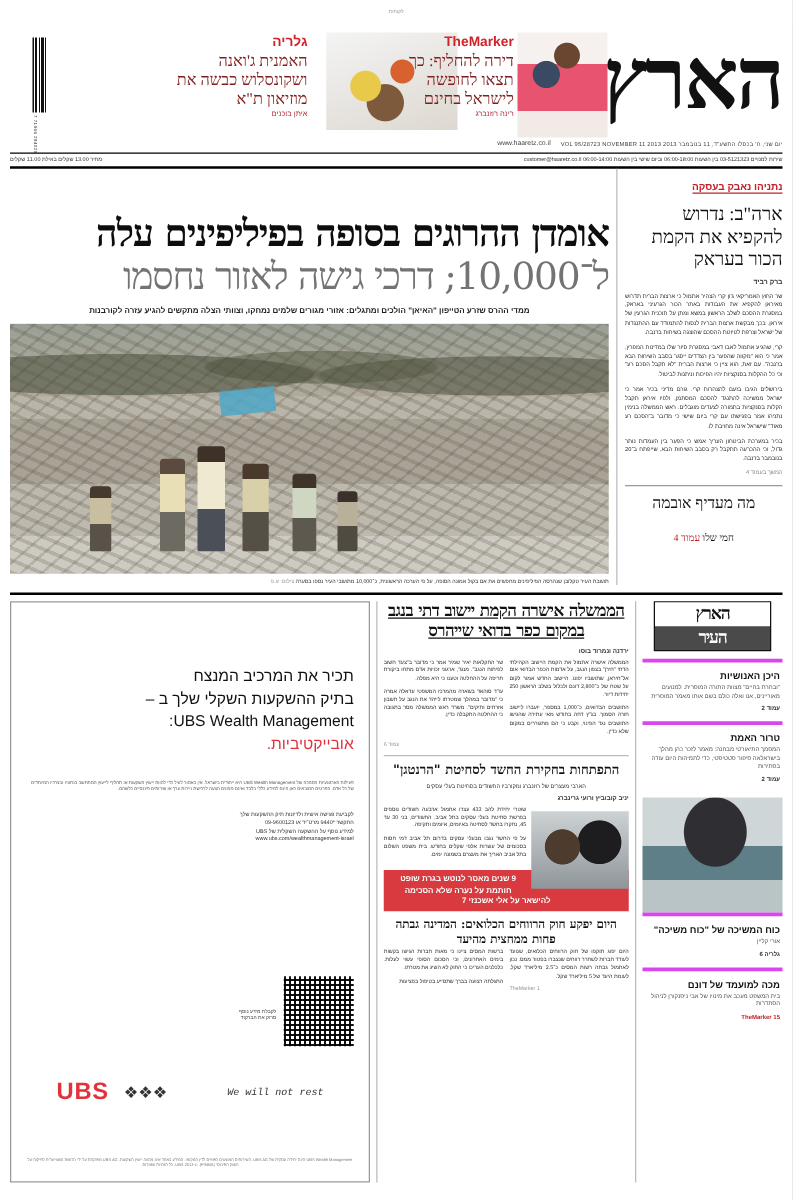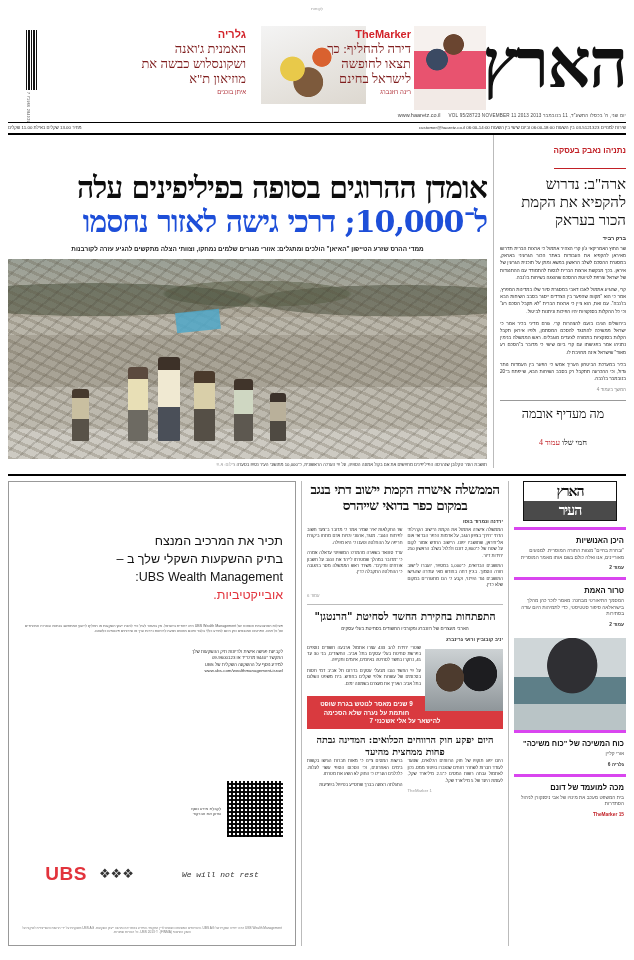--- a/index.html
+++ b/index.html
@@ -38,35 +38,35 @@
   .mastfoot .site{font-family:"Liberation Sans",sans-serif;font-size:5.5px;color:#444;}
   .subline{margin:0 8px;display:flex;justify-content:space-between;direction:rtl;border-bottom:2px solid #000;padding:2px 0 3px;}
   .subline div{font-family:"Liberation Sans",sans-serif;font-size:4.4px;color:#333;}
 
   
   .body{margin:0 8px;display:flex;direction:rtl;}
   .col-right{width:126px;padding:4px 0 0 6px;border-left:1px solid #bbb;}
   .col-main{flex:1;padding:4px 6px 0 0;}
 
   
-  .r-kicker{font-family:"Liberation Sans",sans-serif;font-weight:bold;font-size:8px;color:#c12026;border-bottom:1px solid #c12026;display:inline-block;padding-bottom:13px;}
+  .r-kicker{font-family:"Liberation Sans",sans-serif;font-weight:bold;font-size:8px;color:#c12026;border-bottom:1px solid #c12026;display:inline-block;padding-bottom:0;}
   .r-head{direction:rtl;text-align:right;font-size:15px;line-height:18px;color:#111;margin-top:6px;font-family:"Liberation Serif",serif;}
   .r-by{font-family:"Liberation Sans",sans-serif;font-size:5.5px;color:#333;font-weight:bold;margin:6px 0 4px;text-align:right;direction:rtl;}
   .r-body{direction:rtl;text-align:justify;font-size:4.6px;line-height:7.2px;color:#2a2a2a;font-family:"Liberation Sans",sans-serif;}
   .r-body p{margin:0 0 5px;}
   .r-cont{font-family:"Liberation Sans",sans-serif;font-size:4.6px;color:#888;text-align:right;direction:rtl;margin-top:3px;}
   .r-promo{border-top:1px solid #999;margin-top:8px;padding-top:6px;text-align:center;direction:rtl;}
   .r-promo .t{font-size:12.5px;color:#111;}
   .r-promo .s{font-size:8px;color:#111;margin-top:16px;}
   .r-promo .s .pg{color:#c12026;}
 
   
   .mainhead{direction:rtl;text-align:right;}
   .mainhead .l1{font-family:"DejaVu Serif",serif;font-weight:bold;font-size:30px;line-height:34px;color:#0d0d0d;letter-spacing:-1px;margin-top:32px;}
-  .mainhead .l2{font-family:"DejaVu Serif",serif;font-weight:bold;font-size:30px;line-height:34px;color:#1d4ed8;letter-spacing:-1px;}
+  .mainhead .l2{font-family:"DejaVu Serif",serif;font-weight:normal;font-size:30px;line-height:34px;color:#737373;letter-spacing:-1px;}
   .subhead{direction:rtl;text-align:center;font-family:"Liberation Sans",sans-serif;font-weight:bold;font-size:6.4px;color:#222;margin-top:6px;padding-bottom:4px;}
 
   
   .photo{position:relative;height:200px;margin-top:3px;background:
      linear-gradient(180deg,#cfd2d0 0 18%,#b9b5a9 18% 38%,#a8a396 38% 64%,#bdb9ae 64% 85%,#cdcac2 85% 100%);
      overflow:hidden;}
   .photo .debris{position:absolute;inset:0;background:
      repeating-linear-gradient(23deg,rgba(90,80,60,.22) 0 3px,rgba(0,0,0,0) 3px 9px),
      repeating-linear-gradient(-41deg,rgba(60,55,45,.17) 0 2px,rgba(0,0,0,0) 2px 11px);}
   .photo .trees{position:absolute;top:0;left:0;right:0;height:58px;background:
@@ -99,21 +99,21 @@
   .tbox:first-of-type{border-top:0;}
   .tbox .tt{font-family:"Liberation Sans",sans-serif;font-weight:bold;font-size:7.6px;color:#111;line-height:9px;}
   .tbox .td{font-family:"Liberation Sans",sans-serif;font-size:4.8px;color:#555;line-height:6.6px;margin-top:3px;}
   .tbox .tp{font-family:"Liberation Sans",sans-serif;font-weight:bold;font-size:4.8px;color:#333;margin-top:4px;}
   .tbox .tp.tm{color:#c12026;}
   .tphoto{height:92px;margin:4px 0 0;background:
      radial-gradient(ellipse at 52% 30%,#2f2f33 0 30%,rgba(0,0,0,0) 31%),
      linear-gradient(180deg,#cfd6d8 0 42%,#5e7f88 42% 72%,#b9c4c6 72% 100%);}
 
   
-  .m-head{direction:rtl;text-align:center;font-family:"DejaVu Serif",serif;font-weight:bold;font-size:13.5px;line-height:16px;color:#111;letter-spacing:-.5px;}
+  .m-head{direction:rtl;text-align:center;font-family:"DejaVu Serif",serif;font-weight:bold;font-size:13.5px;line-height:16px;color:#111;letter-spacing:-.5px;text-decoration:underline;}
   .m-by{direction:rtl;text-align:right;font-family:"Liberation Sans",sans-serif;font-weight:bold;font-size:5px;color:#333;margin:5px 0 3px;}
   .m-cols{direction:rtl;display:flex;gap:5px;}
   .m-cols .c{flex:1;font-family:"Liberation Sans",sans-serif;font-size:4.3px;line-height:6.4px;color:#2c2c2c;text-align:justify;}
   .m-cols .c p{margin:0 0 4px;}
   .m-pg{font-family:"Liberation Sans",sans-serif;font-size:4.3px;color:#999;text-align:left;direction:rtl;}
   .divline{border-top:1px solid #bbb;margin:6px 0 5px;}
   .m-head2{direction:rtl;text-align:center;font-family:"DejaVu Serif",serif;font-weight:bold;font-size:10.5px;line-height:13px;color:#111;}
   .m-sub2{direction:rtl;text-align:center;font-family:"Liberation Sans",sans-serif;font-size:4.6px;color:#333;margin-top:3px;}
   .m-photo{height:62px;width:78px;float:right;margin:4px 0 3px 4px;background:
      radial-gradient(circle at 32% 46%,#4d3b2e 0 22%,rgba(0,0,0,0) 23%),

